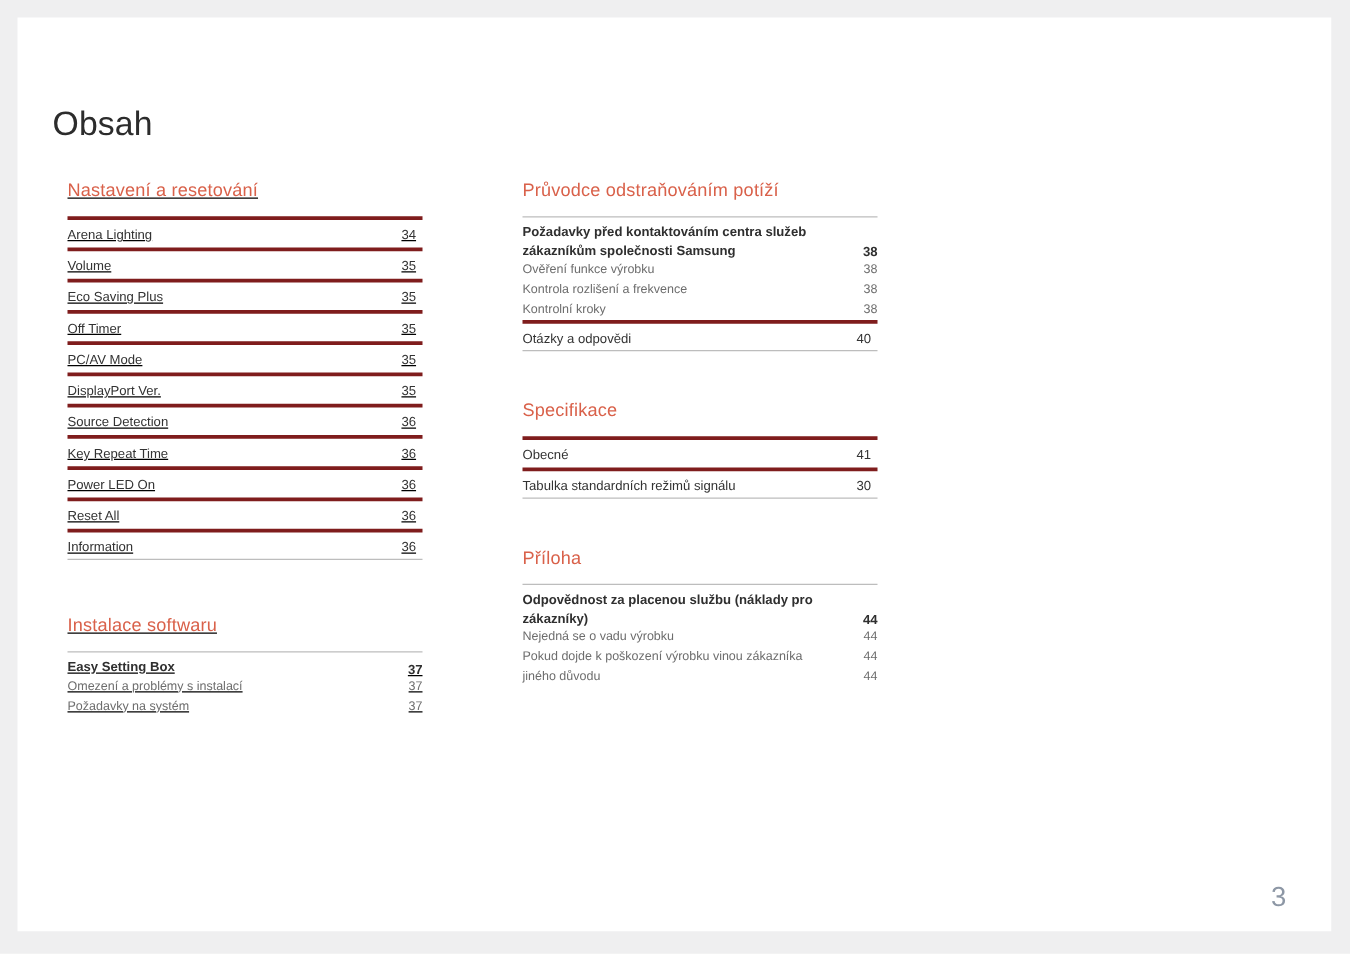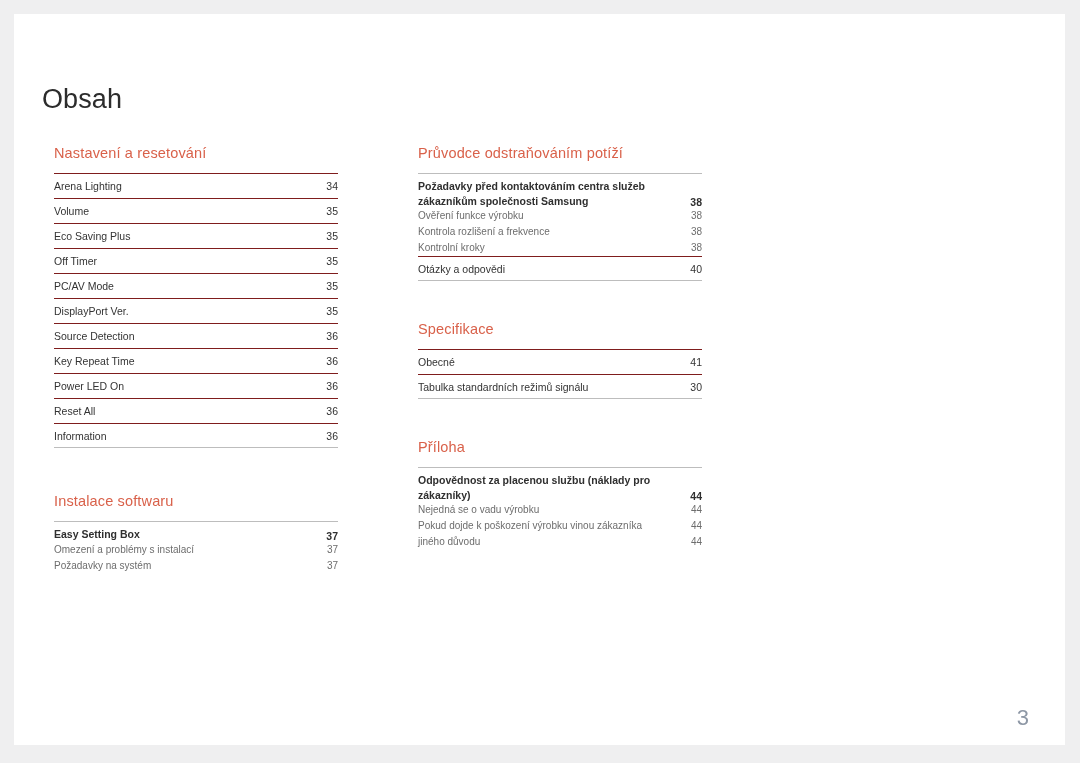--- a/index.html
+++ b/index.html
@@ -33,38 +33,38 @@
   .columns {
     position: absolute;
     left: 40px;
     top: 131px;
     width: 970px;
   }
   .col {
     position: absolute;
     top: 0;
   }
-  .col-left  { left: 0px;   width: 284px; }
+  .col-left  { left: 0px;   width: 284px; text-decoration: underline; }
   .col-right { left: 364px; width: 284px; }
 
   .section { margin-bottom: 0; }
 
   .section-heading {
     color: #d9614a;
     font-size: 14.5px;
     font-weight: 400;
     letter-spacing: 0.15px;
     white-space: nowrap;
   }
 
   .toc-row {
     display: flex;
     align-items: baseline;
     justify-content: space-between;
-    border-top: 1px solid #7f1d1d;
+    border-top: 3px solid #7f1d1d;
     box-sizing: border-box;
   }
   .toc-row .label {
     flex: 1 1 auto;
     padding-right: 6px;
   }
   .toc-row .page-num {
     flex: 0 0 auto;
     text-align: right;
     white-space: nowrap;
@@ -76,20 +76,21 @@
     padding-top: 6px;
   }
   .toc-row.primary .label {
     font-size: 10.5px;
     color: #333333;
   }
   .toc-row.primary .page-num {
     font-size: 10.5px;
     color: #333333;
     min-width: 22px;
+    text-align: center;
   }
   .toc-row.primary.last { border-bottom: 1px solid #bdbdbd; gap: 42px; }
 
   
   .toc-group { border-top: 1px solid #bdbdbd; padding-top: 5px; }
 
   .toc-row.head {
     border-top: none;
     align-items: flex-start;
     padding: 0;

